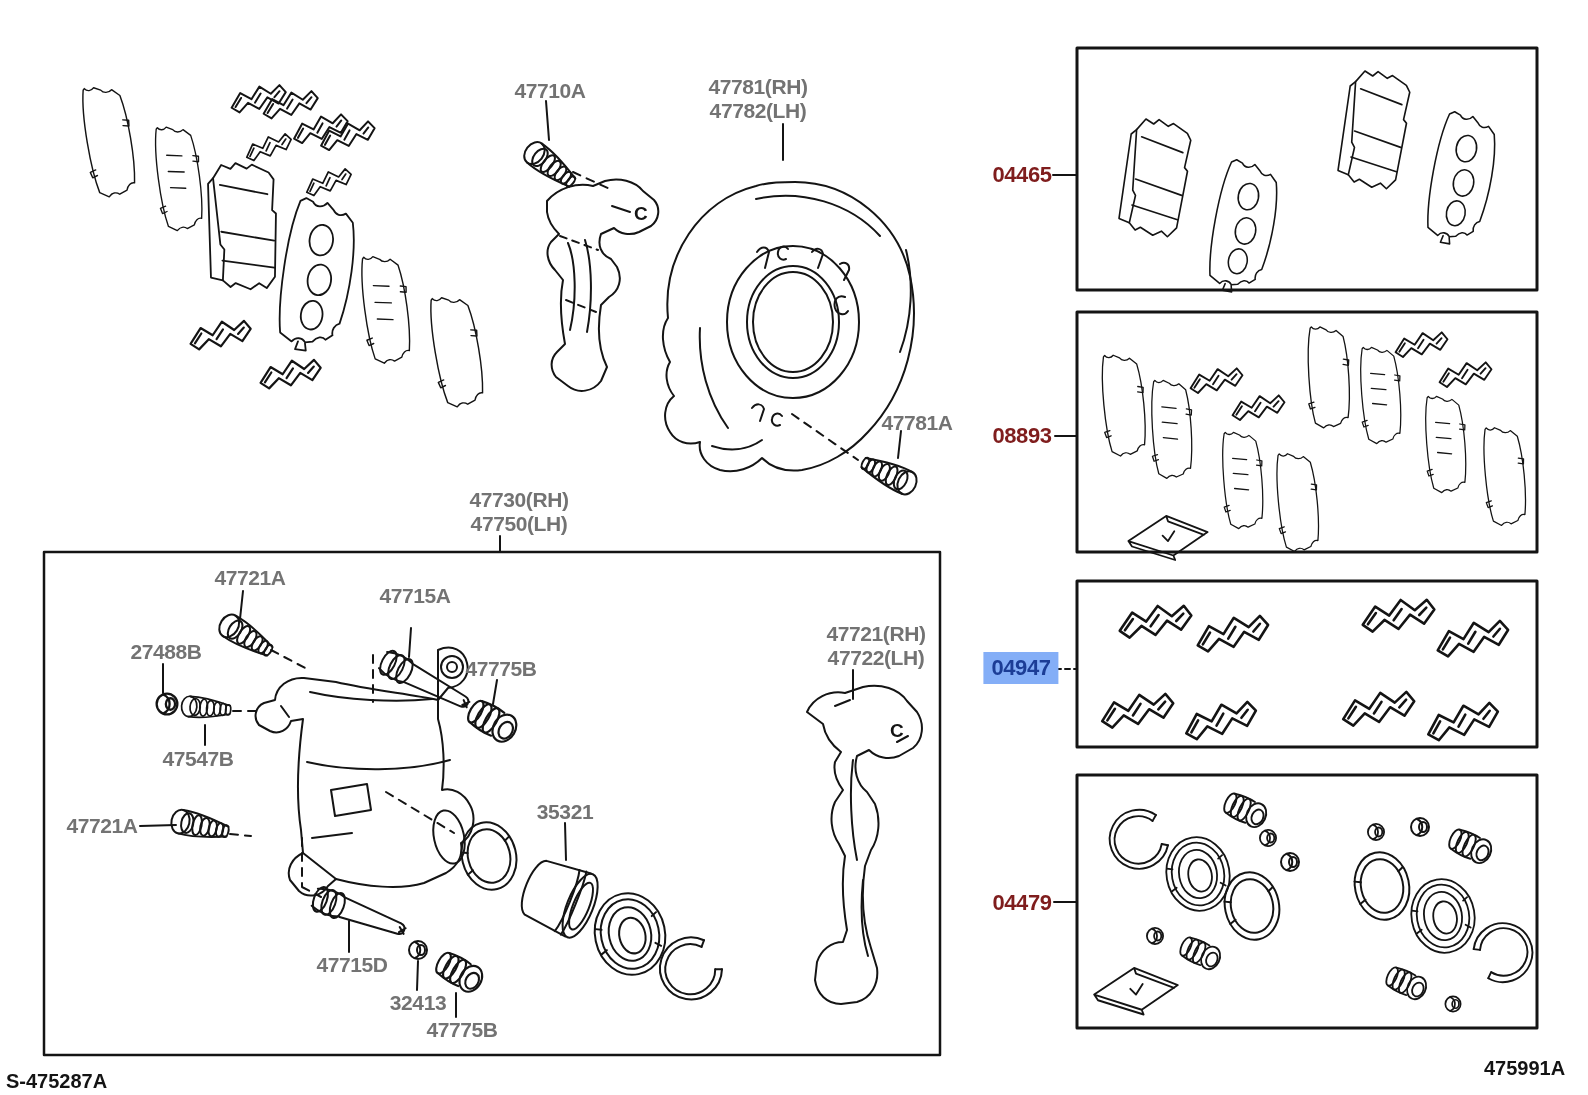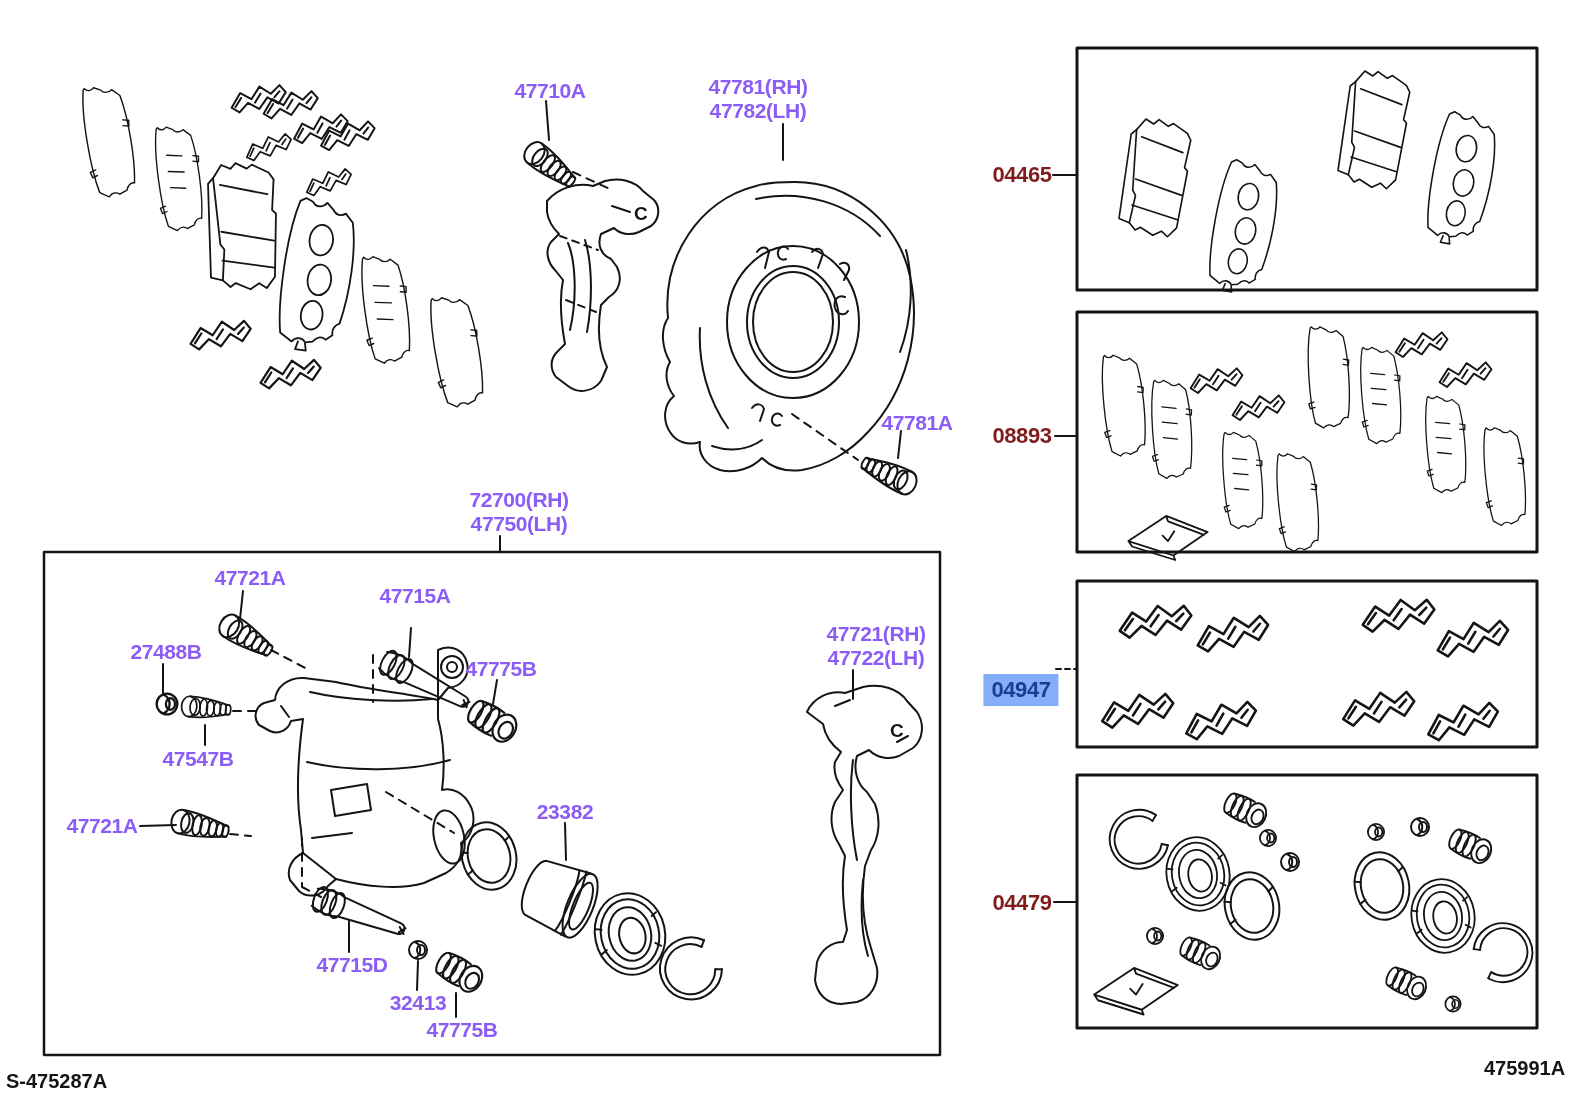--- a/index.html
+++ b/index.html
@@ -1,20 +1,20 @@
 <!DOCTYPE html>
 <html><head>
 <meta charset="utf-8">
 <style>
   html,body{margin:0;padding:0;background:#fff;}
   .stage{position:relative;width:1588px;height:1095px;background:#ffffff;overflow:hidden;
          font-family:"Liberation Sans",sans-serif;}
   svg.art{position:absolute;left:0;top:0;}
   .callout{position:absolute;transform:translateX(-50%);font:700 21px/24px "Liberation Sans",sans-serif;
-           color:#8b5cf6;letter-spacing:-0.4px;white-space:nowrap;text-align:center;}
+           color:#737373;letter-spacing:-0.4px;white-space:nowrap;text-align:center;}
   .kit{position:absolute;transform:translate(-50%,-50%);font:700 22px "Liberation Sans",sans-serif;
        color:#7f1d1d;letter-spacing:-0.4px;white-space:nowrap;}
   .kit.highlight{padding:3px 8px;}
   .code{position:absolute;font:600 20px "Liberation Sans",sans-serif;color:#141414;white-space:nowrap;}
   .cmark{font:700 19px "Liberation Sans",sans-serif;}
 </style>
 </head>
 <body>
 
 <div class="stage">
@@ -240,41 +240,41 @@
 <div class="callout" style="left:550px;top:79px">47710A</div>
 
 <div class="callout" style="left:758px;top:75px">
   <div>47781(RH)</div>
   <div>47782(LH)</div>
 </div>
 
 <div class="callout" style="left:917px;top:411px">47781A</div>
 
 <div class="callout" style="left:519px;top:488px">
-  <div>72700(RH)</div>
+  <div>47730(RH)</div>
   <div>47750(LH)</div>
 </div>
 
 <div class="callout" style="left:250px;top:566px">47721A</div>
 <div class="callout" style="left:166px;top:640px">27488B</div>
 <div class="callout" style="left:198px;top:747px">47547B</div>
 <div class="callout" style="left:415px;top:584px">47715A</div>
 <div class="callout" style="left:501px;top:657px">47775B</div>
 <div class="callout" style="left:102px;top:814px">47721A</div>
-<div class="callout" style="left:565px;top:800px">23382</div>
+<div class="callout" style="left:565px;top:800px">35321</div>
 <div class="callout" style="left:352px;top:953px">47715D</div>
 <div class="callout" style="left:418px;top:991px">32413</div>
 <div class="callout" style="left:462px;top:1018px">47775B</div>
 
 <div class="callout" style="left:876px;top:622px">
   <div>47721(RH)</div>
   <div>47722(LH)</div>
 </div>
 
 <div class="kit" style="left:1022px;top:175px">04465</div>
 <div class="kit" style="left:1022px;top:436px">08893</div>
-<div class="kit highlight" style="left: 1021px; top: 668px; background-color: rgb(132, 174, 247); color: rgb(28, 61, 150); margin-top: 22px;">04947</div>
+<div class="kit highlight" style="left: 1021px; top: 668px; background-color: rgb(132, 174, 247); color: rgb(28, 61, 150);">04947</div>
 <div class="kit" style="left:1022px;top:903px">04479</div>
 
 <div class="code" style="left:6px;top:1070px">S-475287A</div>
 <div class="code" style="left:1484px;top:1057px">475991A</div>
 
 </div>
 
 </body></html>

